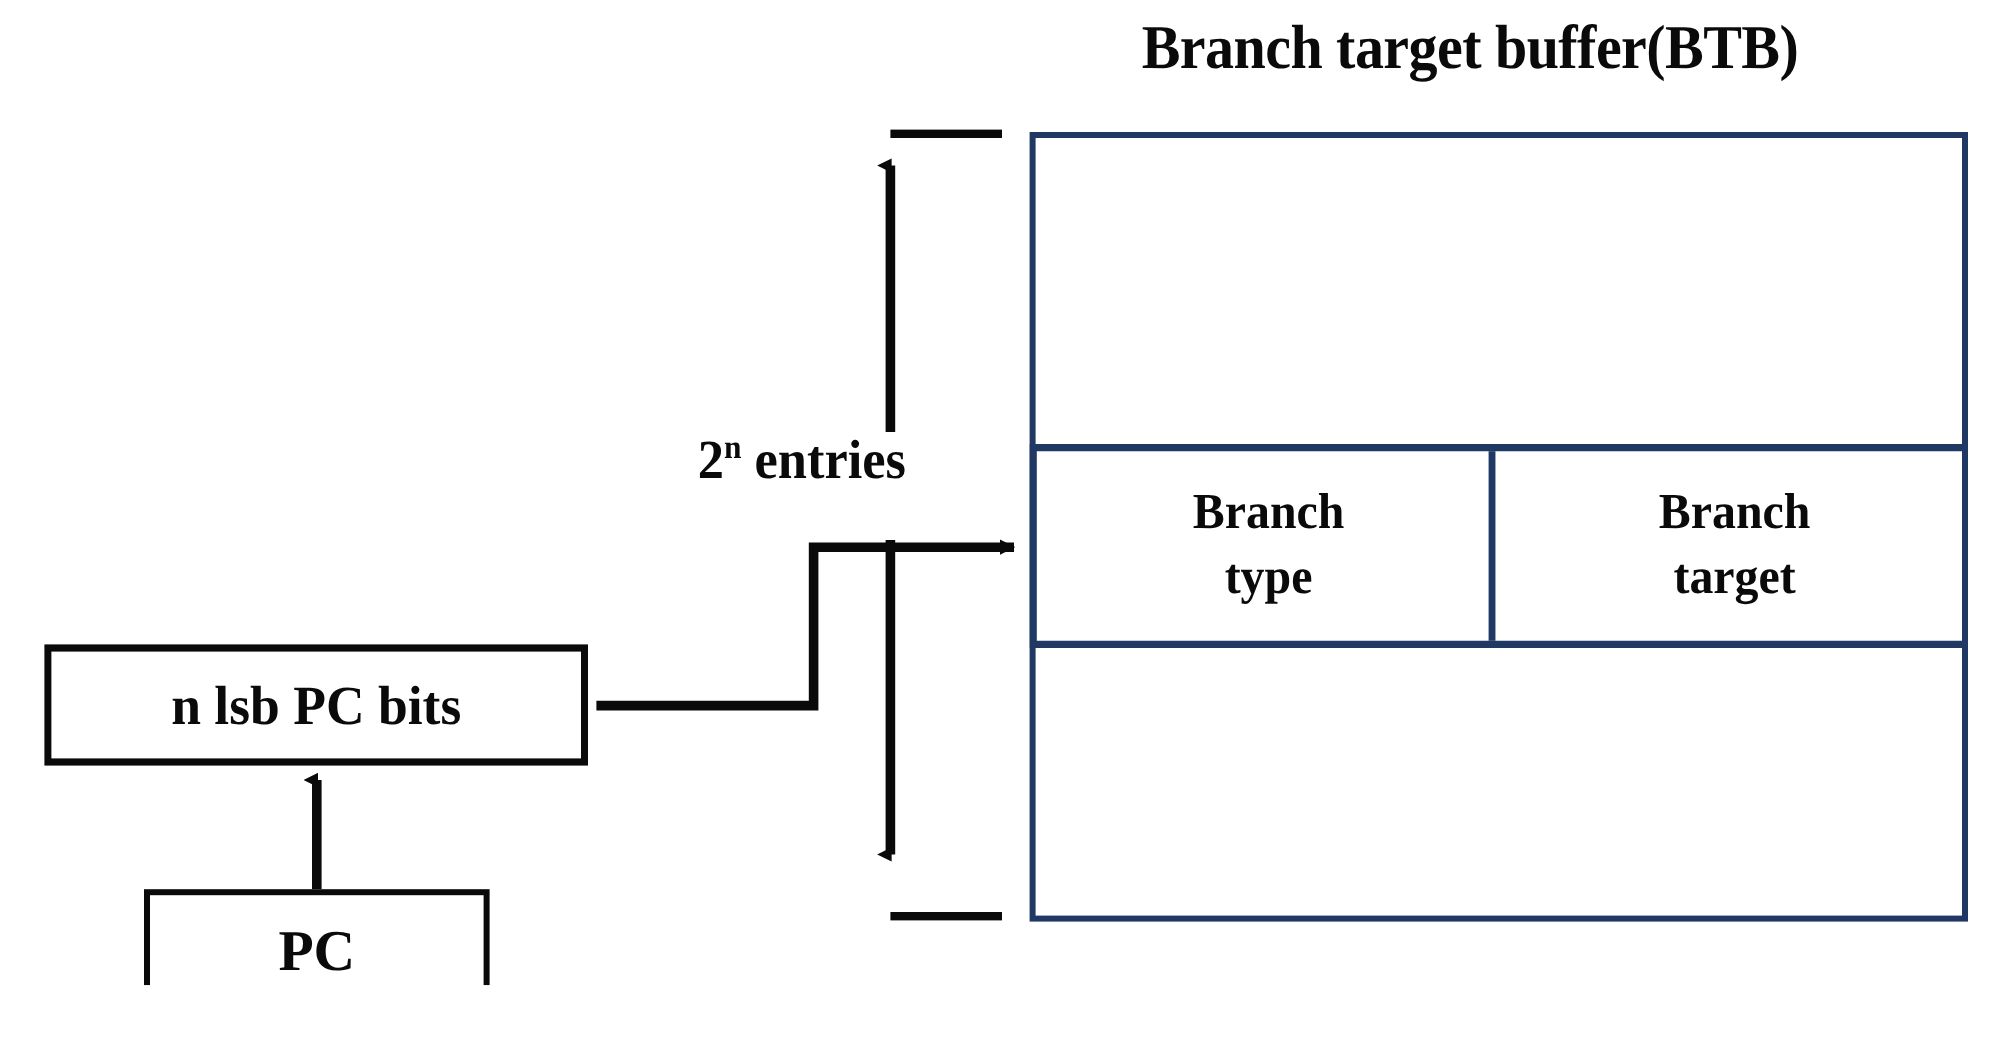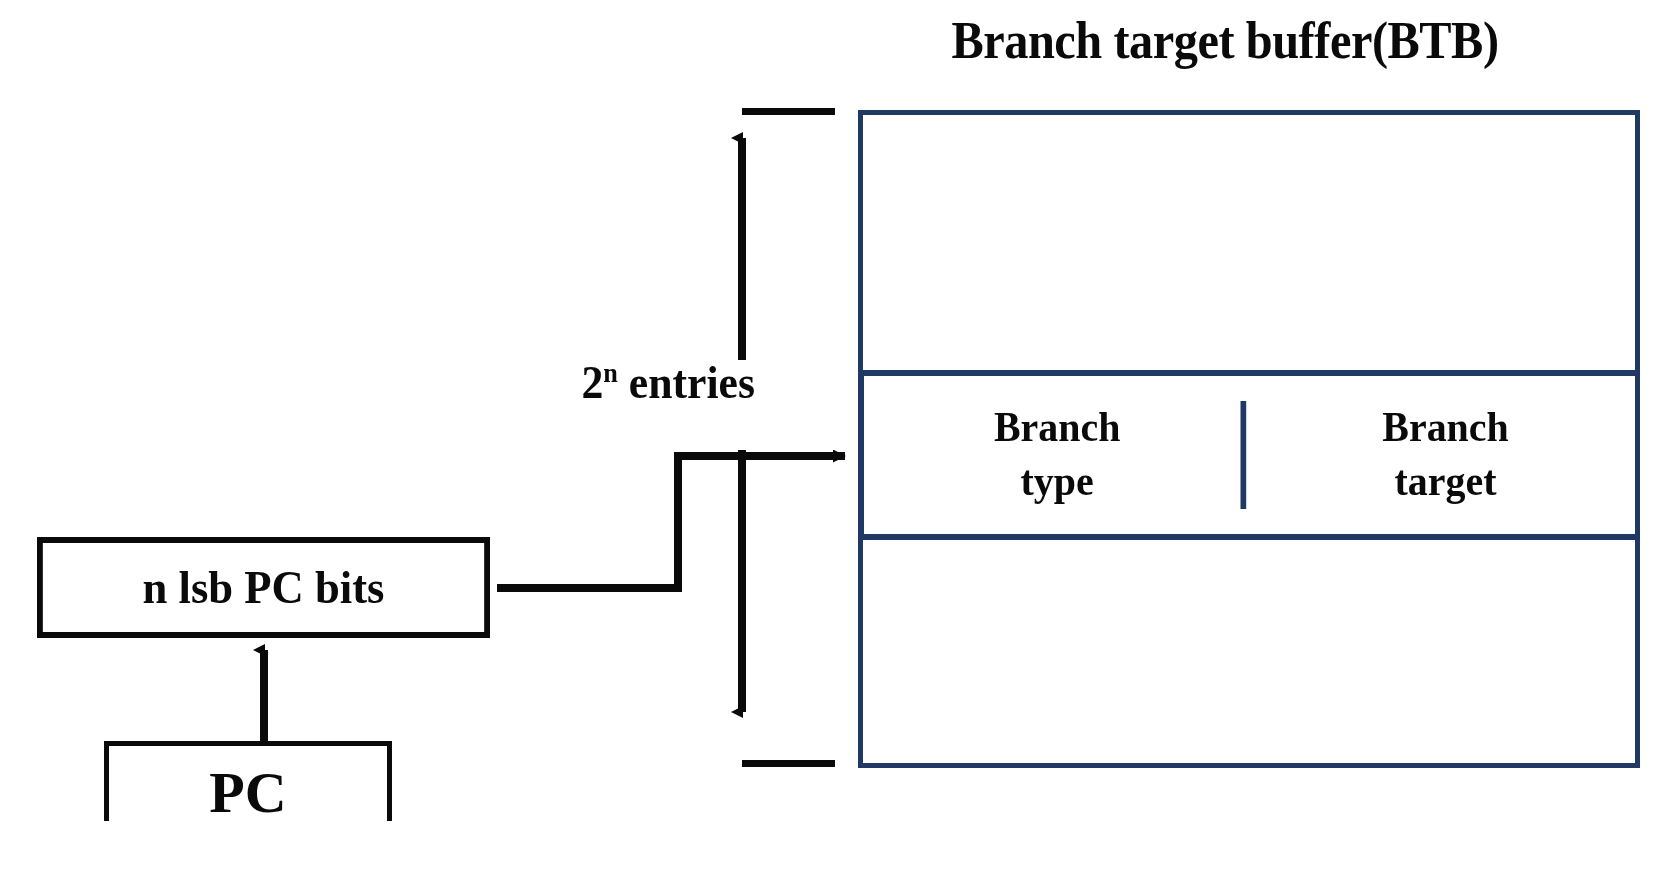--- a/index.html
+++ b/index.html
@@ -56,21 +56,20 @@
     top: 370px;
     width: 782px;
     height: 170px;
     box-sizing: border-box;
     border-top: 6px solid #1f3864;
     border-bottom: 6px solid #1f3864;
     border-left: 6px solid #1f3864;
     border-right: 5px solid #1f3864;
     background: #ffffff;
     display: flex;
-    align-items: center;
   }
   .btb-cell {
     flex: 0 0 auto;
     box-sizing: border-box;
     display: flex;
     align-items: center;
     justify-content: center;
     font-family: "Liberation Serif", "DejaVu Serif", serif;
     font-weight: bold;
     font-size: 42px;
@@ -143,26 +142,26 @@
   }
   #nlsb-box {
     left: 30px;
     top: 537px;
     width: 467px;
     height: 101px;
     font-size: 46px;
     transform: scaleX(0.97);
   }
   #pc-box {
-    left: 104px;
+    left: 120px;
     top: 741px;
     width: 288px;
     height: 102px;
     border-width: 5px;
-    font-size: 58px;
+    font-size: 48px;
   }
 </style>
 </head>
 <body>
 
 <div id="canvas">
 
   <div id="btb-title">Branch target buffer(BTB)</div>
 
   <div id="btb-box"></div>

